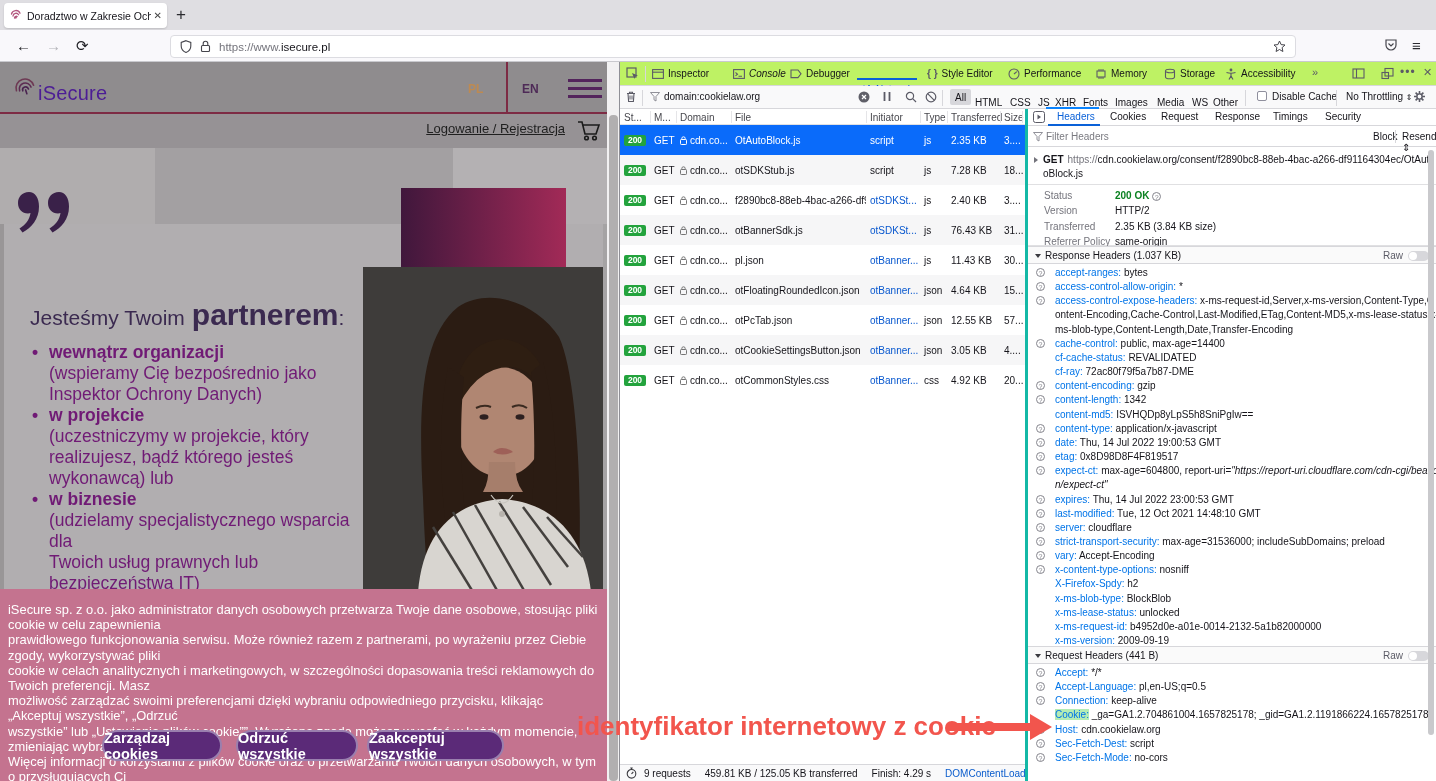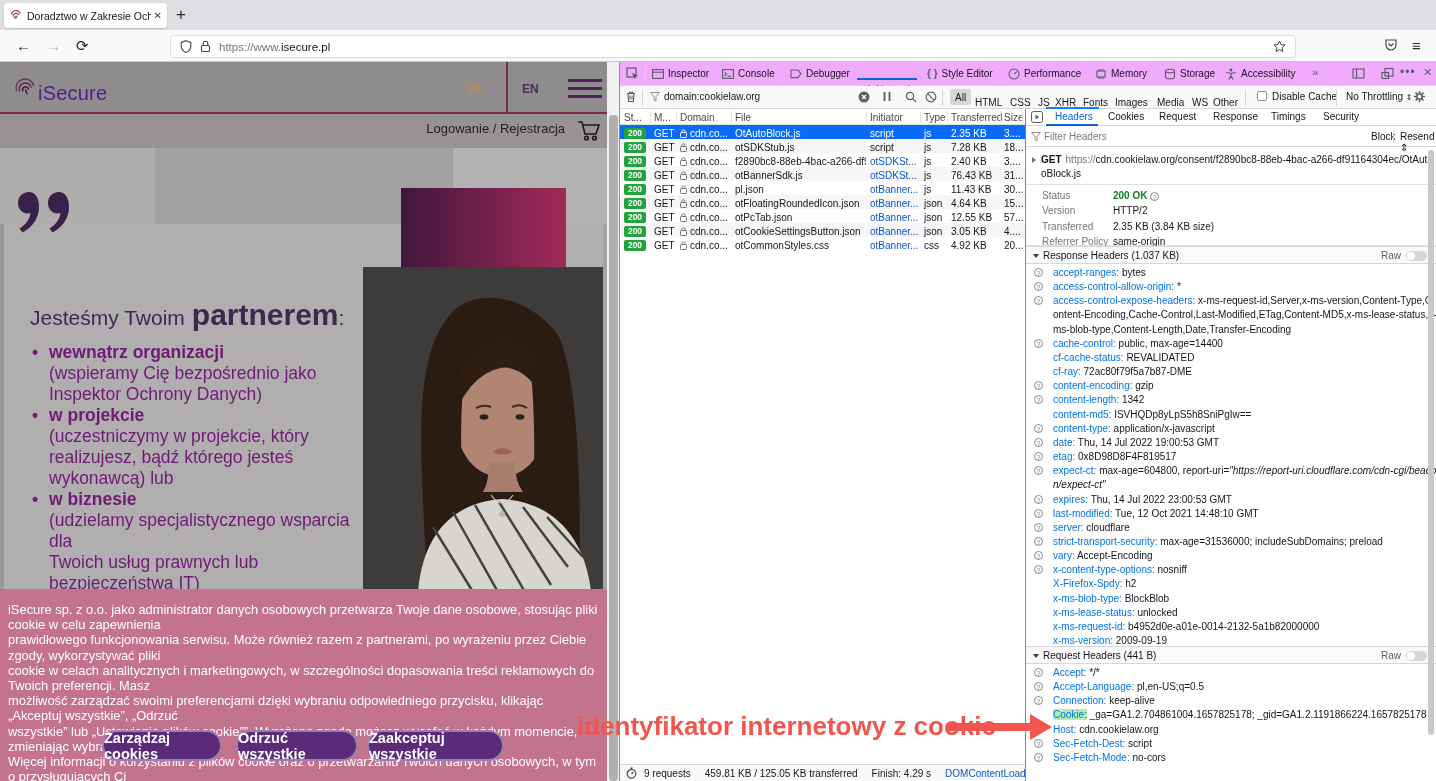--- a/index.html
+++ b/index.html
@@ -21,21 +21,21 @@
 
 .site{left:0;top:62px;width:607px;height:719px;background:#a5a3a4;overflow:hidden}
 .site .abs{position:absolute}
 .site-header{left:0;top:0;width:607px;height:50px;background:#8f8c8e}
 .logo-text{left:38px;top:20px;font-size:20px;font-weight:400;color:#4c1d95;letter-spacing:.2px}
 .lang{font-size:12px;font-weight:700}
 .sepv{left:506px;top:0;width:2px;height:50px;background:#7d2b44}
 .burger div{width:34px;height:3px;background:#53245c;margin-bottom:5px}
 .maroonline{left:0;top:50px;width:607px;height:2px;background:#7d2b44}
 .subheader{left:0;top:52px;width:607px;height:34px;background:#969295}
-.login{top:59px;right:42px;font-size:13px;color:#1f1f1f;}
+.login{top:59px;right:42px;font-size:13px;color:#1f1f1f;text-decoration:underline}
 .band-l{left:0;top:86px;width:155px;height:76px;background:#b0adae}
 .band-m{left:155px;top:86px;width:298px;height:76px;background:#a3a0a2}
 .band-r{left:453px;top:86px;width:154px;height:76px;background:#b4b1b3}
 .card{left:4px;top:162px;width:599px;height:430px;background:#b1aeb0}
 .sliver{left:0;top:162px;width:4px;height:430px;background:#999697}
 .gradientrect{left:401px;top:126px;width:165px;height:81px;background:linear-gradient(90deg,#40173c,#a22a57)}
 .photo{left:363px;top:205px;width:240px;height:325px}
 .quote{left:18px;top:130px}
 .heading{left:30px;top:236px;display:flex;align-items:baseline;color:#3b2a50;white-space:nowrap}
 .h-reg{font-size:21px}
@@ -48,46 +48,46 @@
 .b-desc{white-space:pre-line}
 .banner{left:0;top:527px;width:607px;height:192px;background:#c4738f}
 .banner-text{left:8px;top:13px;width:592px;font-size:12.9px;line-height:15.2px;color:#fff;white-space:pre-line}
 .cbtn{top:141px;height:31px;border-radius:16px;background:#5b2a78;border:2px solid #9a7fae;color:#fff;font-weight:700;font-size:14.5px;display:flex;align-items:center;justify-content:center;font-family:"Liberation Sans",sans-serif}
 .site-scroll{left:607px;top:62px;width:13px;height:719px;background:#f2f1f2}
 .site-thumb{left:609px;top:115px;width:9px;height:666px;background:#b1afb0;border-radius:4px}
 .dtborder{left:619px;top:62px;width:1px;height:719px;background:#8f8f96}
 
 .dt{left:620px;top:62px;width:816px;height:719px;background:#fff;font-size:10px;color:#15141a}
 .dt .abs{position:absolute}
-.dt-t1{left:0;top:0;width:816px;height:24px;background:#f0abfc;border-bottom:1px solid #d7d7db}
+.dt-t1{left:0;top:0;width:816px;height:24px;background:#bef264;border-bottom:1px solid #d7d7db}
 .dtab{position:absolute;top:0;height:23px;display:flex;align-items:center;gap:4px;color:#15141a}
 .dtab .ind{position:absolute;left:-4px;right:-4px;top:0;height:2px;background:#0a61d8}
 .dtab.active{color:#0a61d8}
 .sep1{position:absolute;top:4px;width:1px;height:16px;background:#d7d7db}
 .icx{display:inline-flex;align-items:center;justify-content:center}
 .dt-t2{left:0;top:24px;width:816px;height:23px;background:#f9f9fa;border-bottom:1px solid #d7d7db}
 .t2item{position:absolute;top:0;height:22px;display:flex;align-items:center;color:#15141a}
 .pill{background:#d7d7db;border-radius:2px;padding:2px 5px}
 .xhr-underline{left:426px;top:45px;width:53px;height:2px;background:#0a84ff}
 .thead{left:0;top:47px;width:405px;height:16px;border-bottom:1px solid #e0e0e2;color:#47474d}
 .thead span{position:absolute;top:3px}
 .colsep{position:absolute;top:49px;width:1px;height:12px;background:#e5e5e8}
 .rows{left:0;top:63px;width:405px}
-.nrow{display:flex;height:14px;align-items:flex-end}
+.nrow{display:flex;height:30px;align-items:center}
 .nrow.stripe{background:#f6f6f7}
 .nrow.selected{background:#0a6bfa;color:#fff}
 .cell{padding-left:4px;white-space:nowrap;overflow:hidden;flex:none}
 .c-st{width:30px}.c-m{width:26px}.c-dom{width:55px;display:flex;align-items:center;gap:3px}.c-file{width:135px}.c-init{width:54px}.c-type{width:27px}.c-tr{width:53px}.c-sz{width:25px}
 .badge{display:inline-block;width:22px;height:11px;background:#23a33d;border-radius:2px;color:#fff;font-size:8.5px;font-weight:700;text-align:center;line-height:11px}
 .init-link{color:#0757ce}
 .dt-status{left:0;top:702px;width:405px;height:17px;background:#f9f9fa;border-top:1px solid #d7d7db;display:flex;align-items:center;gap:7px;padding:0 6px;white-space:nowrap}
 .st-sep{width:1px;height:12px;background:#d7d7db}
 .dcl{color:#0a5ccc}
 
-.rp{left:405px;top:47px;width:411px;height:672px;border-left:1px solid #14b8a6;background:#fff}
+.rp{left:405px;top:47px;width:411px;height:672px;border-left:3px solid #14b8a6;background:#fff}
 .rp .abs{position:absolute}
 .r-tabs{left:0;top:0;width:411px;height:17px;border-bottom:1px solid #d7d7db}
 .rtab{position:absolute;top:2px;color:#15141a}
 .rtab.active{color:#0a61d8}
 .r-underline{left:20px;top:15px;width:52px;height:2px;background:#0a61d8}
 .r-filter{left:0;top:17px;width:411px;height:21px;border-bottom:1px solid #d7d7db}
 .r-filter .ph{position:absolute;left:18px;top:5px;color:#7a7a80}
 .r-block{position:absolute;top:5px;left:345px;color:#15141a}
 .r-resend{position:absolute;top:5px;left:374px;color:#15141a}
 .r-fsep{position:absolute;left:367px;top:4px;width:1px;height:13px;background:#d7d7db}
@@ -272,21 +272,21 @@
         <span class="sep1" style="left:25px"></span>
         <div class="dtab" style="left: 32px;">
           <span class="icx">
             <svg width="12" height="12" viewBox="0 0 12 12">
               <rect x="0.6" y="1.6" width="10.8" height="8.8" fill="none" stroke="#5b5b66" stroke-width="1.1"></rect>
               <path d="M0.6,4.2 H11.4" stroke="#5b5b66" stroke-width="1.1"></path>
             </svg>
           </span>
           <span>Inspector</span>
         </div>
-        <div class="dtab" style="left: 102px;">
+        <div class="dtab" style="left: 113px; font-style: italic;">
           <span class="icx">
             <svg width="12" height="12" viewBox="0 0 12 12">
               <rect x="0.6" y="1.6" width="10.8" height="8.8" fill="none" stroke="#5b5b66" stroke-width="1.1"></rect>
               <path d="M2.5,4.5 L4.5,6.2 L2.5,7.9 M5.5,8.3 H9" fill="none" stroke="#5b5b66" stroke-width="1.1"></path>
             </svg>
           </span>
           <span>Console</span>
         </div>
         <div class="dtab" style="left: 170px;">
           <span class="icx">

